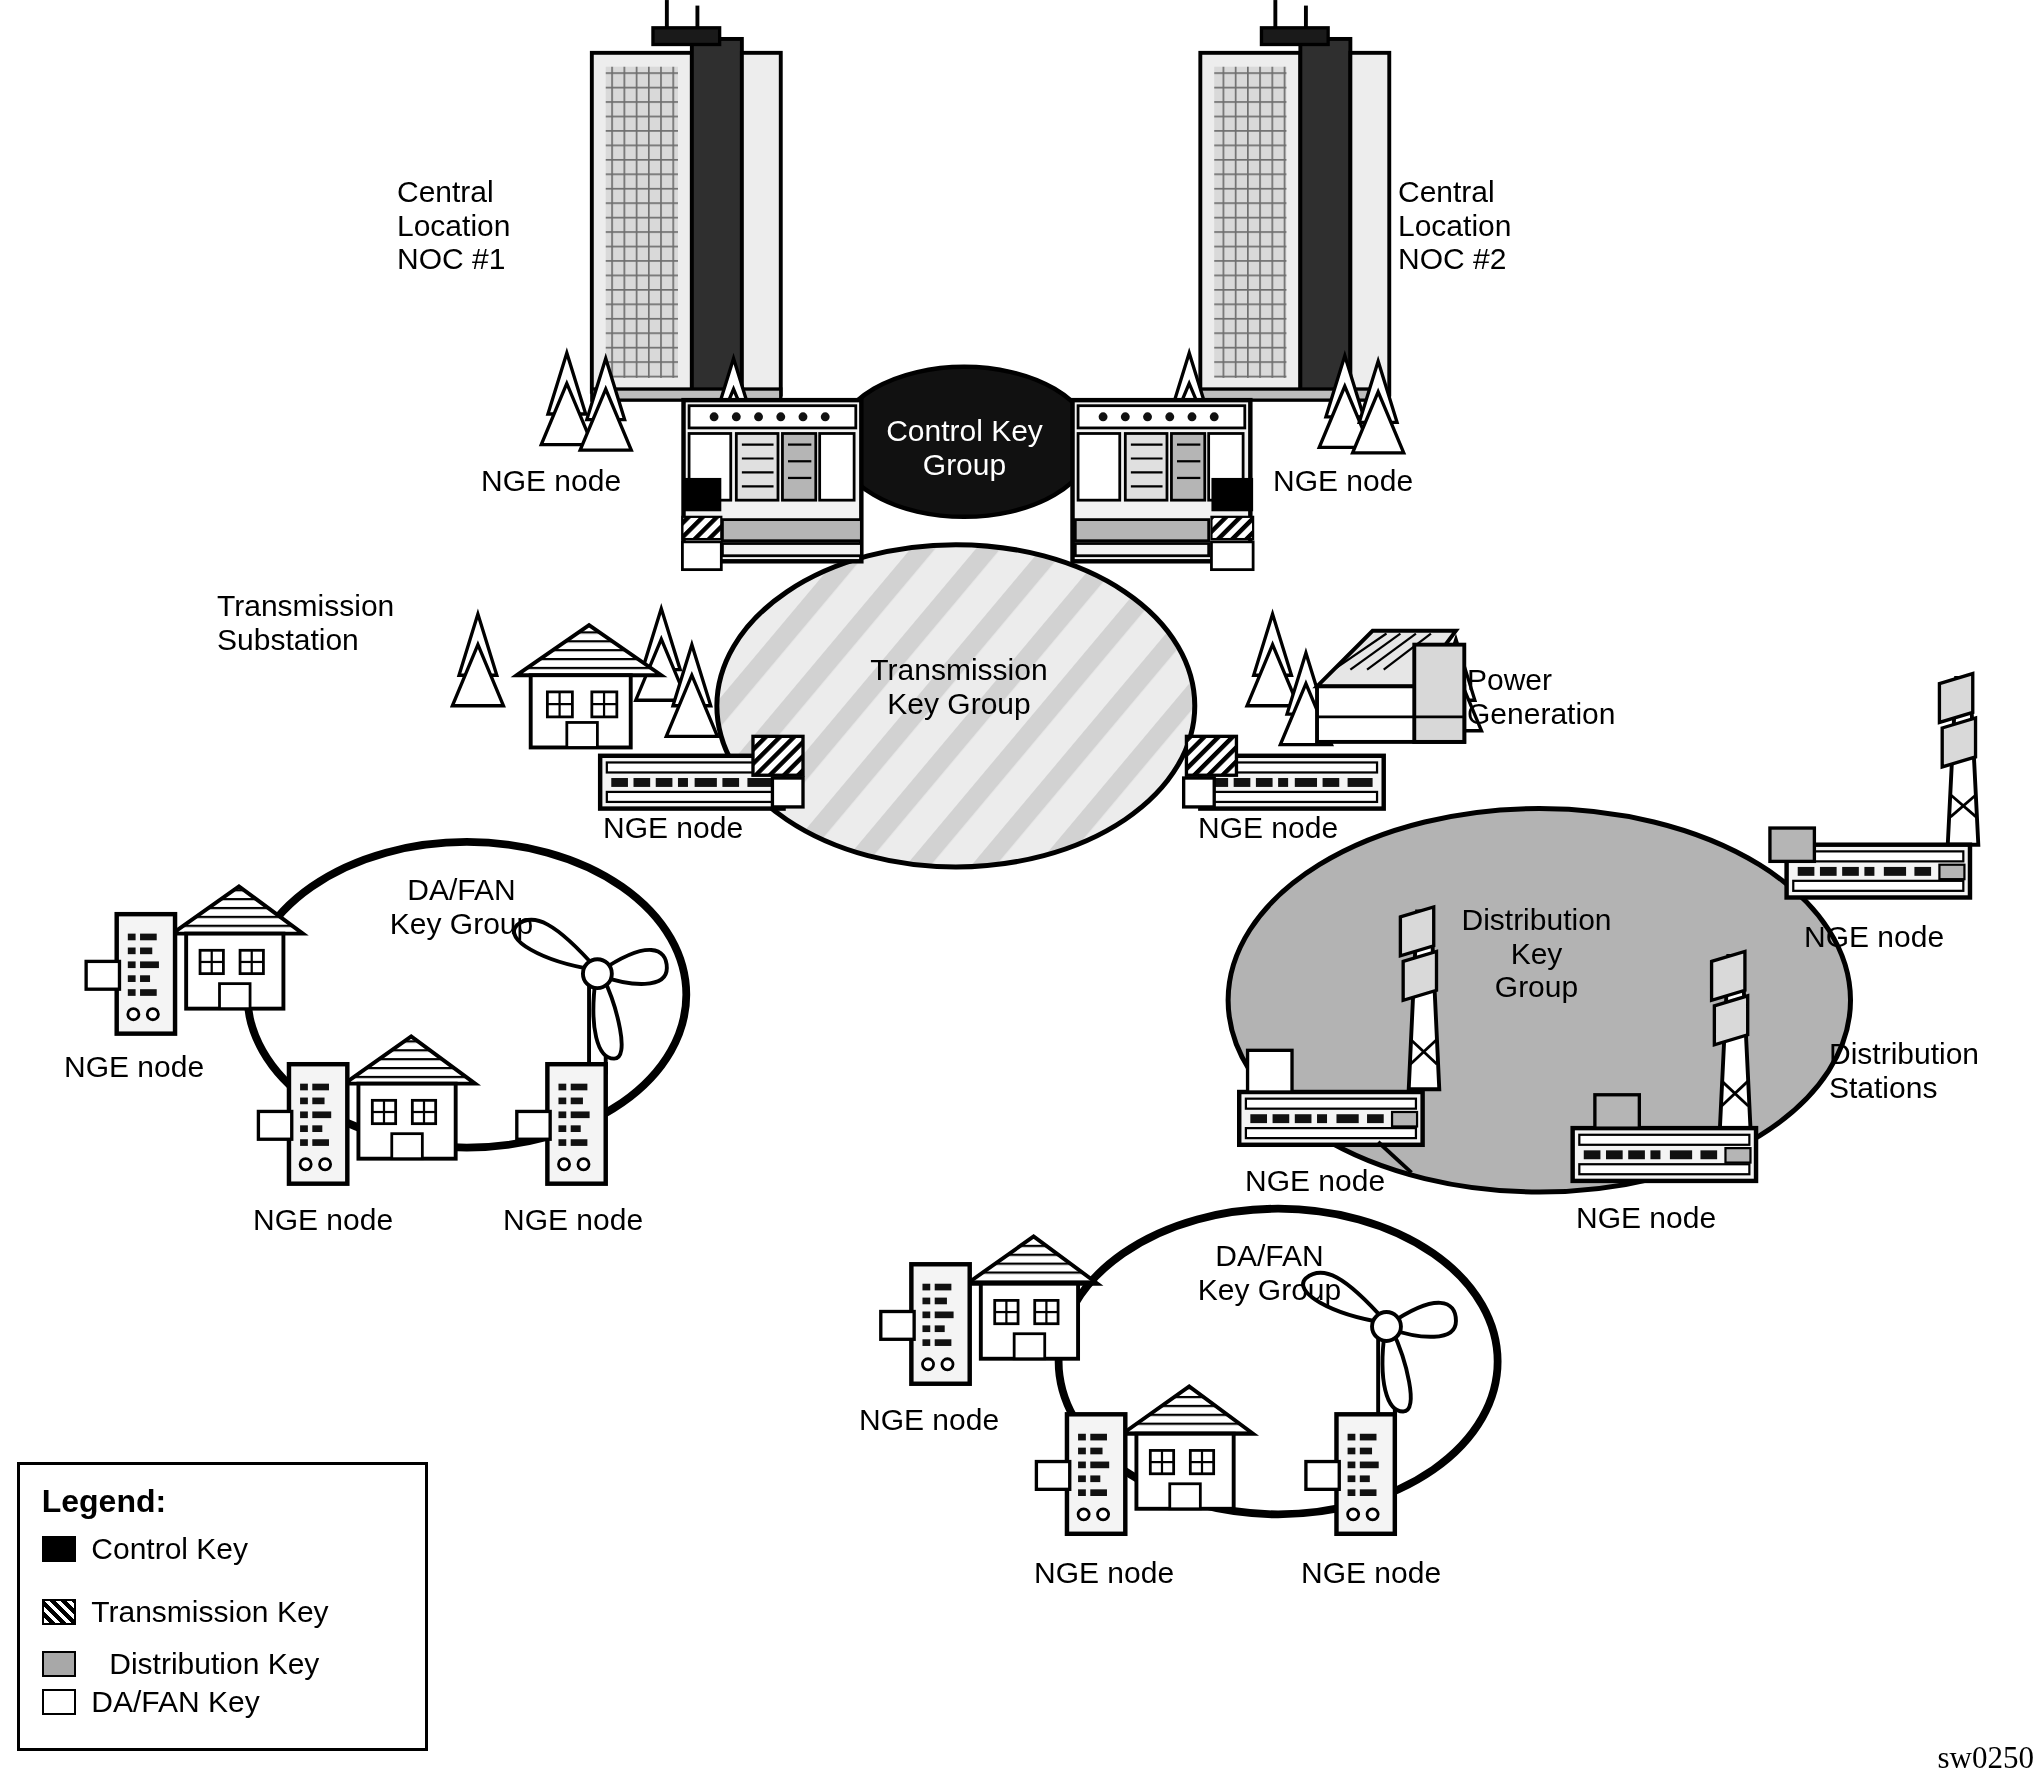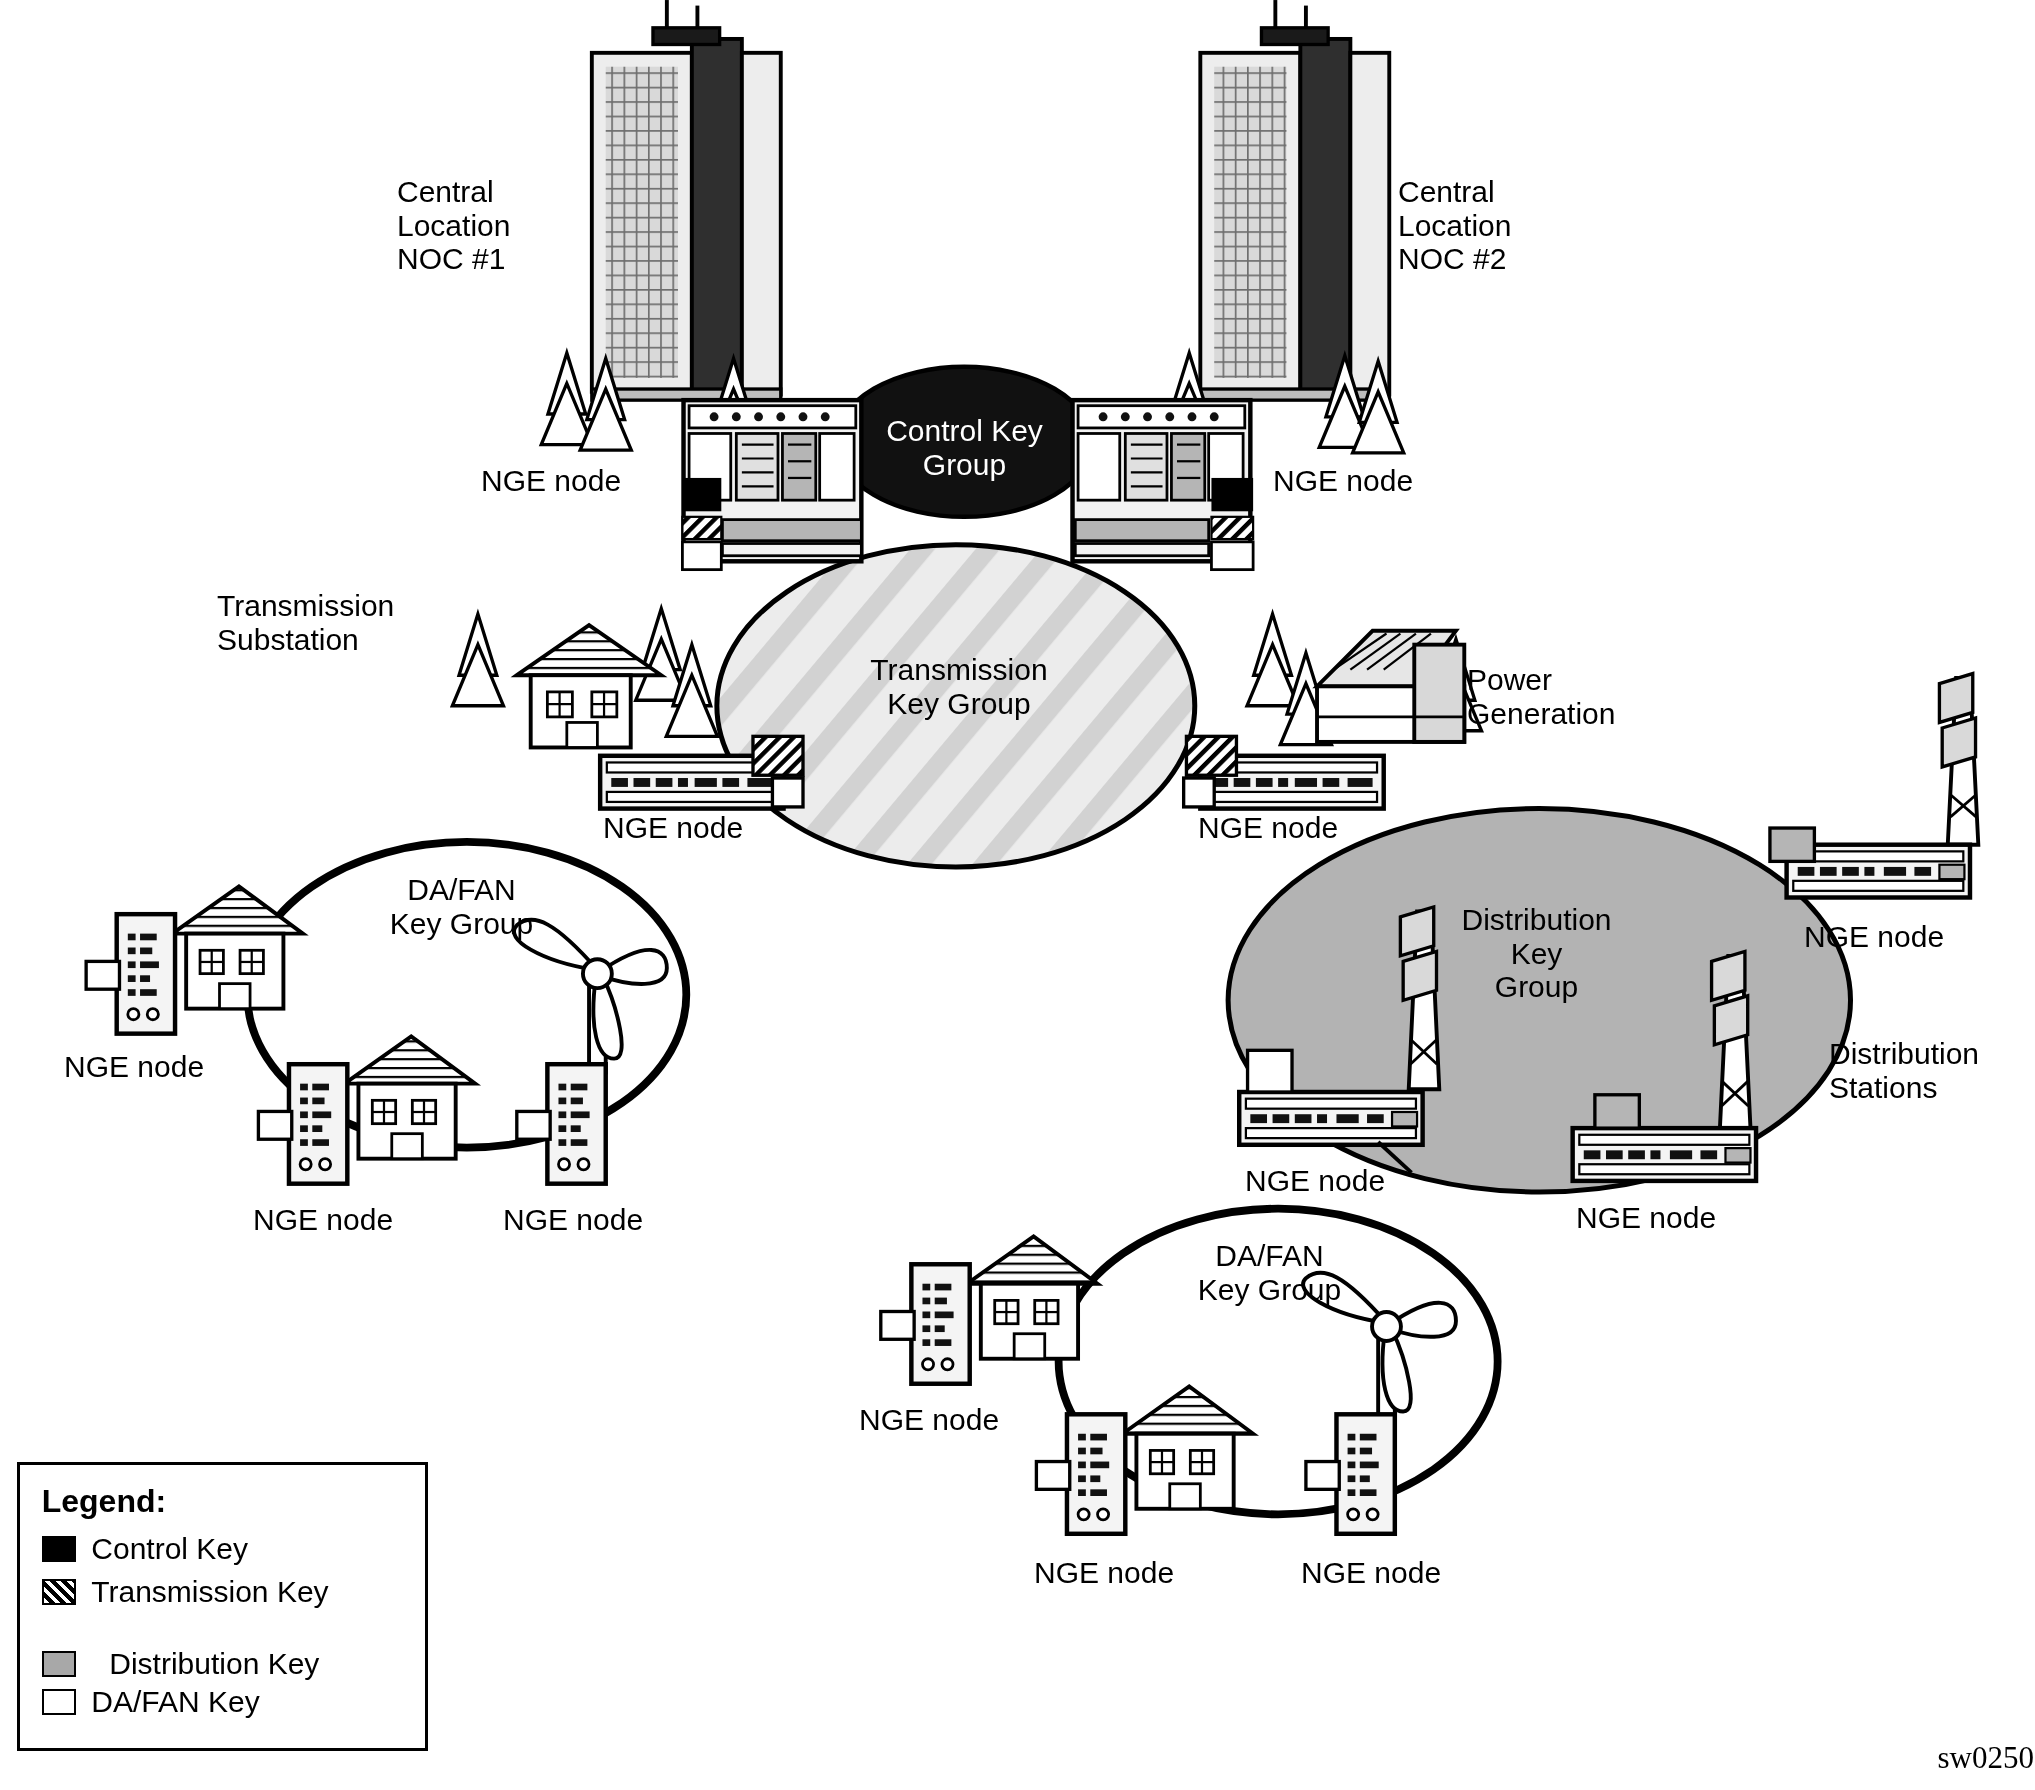--- a/index.html
+++ b/index.html
@@ -584,21 +584,21 @@
   <div class="lbl" style="left:859px; top:1403px; width:178px;">NGE node</div>
   <div class="lbl" style="left:1034px; top:1556px; width:178px;">NGE node</div>
   <div class="lbl" style="left:1301px; top:1556px; width:178px;">NGE node</div>
 
   <div id="legend">
     <div class="legend-title">Legend:</div>
     <div class="row" style="top:67px;">
       <span class="sw sw-control"></span>
       <span class="rtext">Control Key</span>
     </div>
-    <div class="row" style="top:110px;">
+    <div class="row" style="top:130px;">
       <span class="sw sw-transmission"></span>
       <span class="rtext">Transmission Key</span>
     </div>
     <div class="row" style="top:182px;gap:18px;">
       <span class="sw sw-distribution"></span>
       <span class="rtext">Distribution Key</span>
     </div>
     <div class="row" style="top:220px;">
       <span class="sw sw-dafan"></span>
       <span class="rtext">DA/FAN Key</span>

